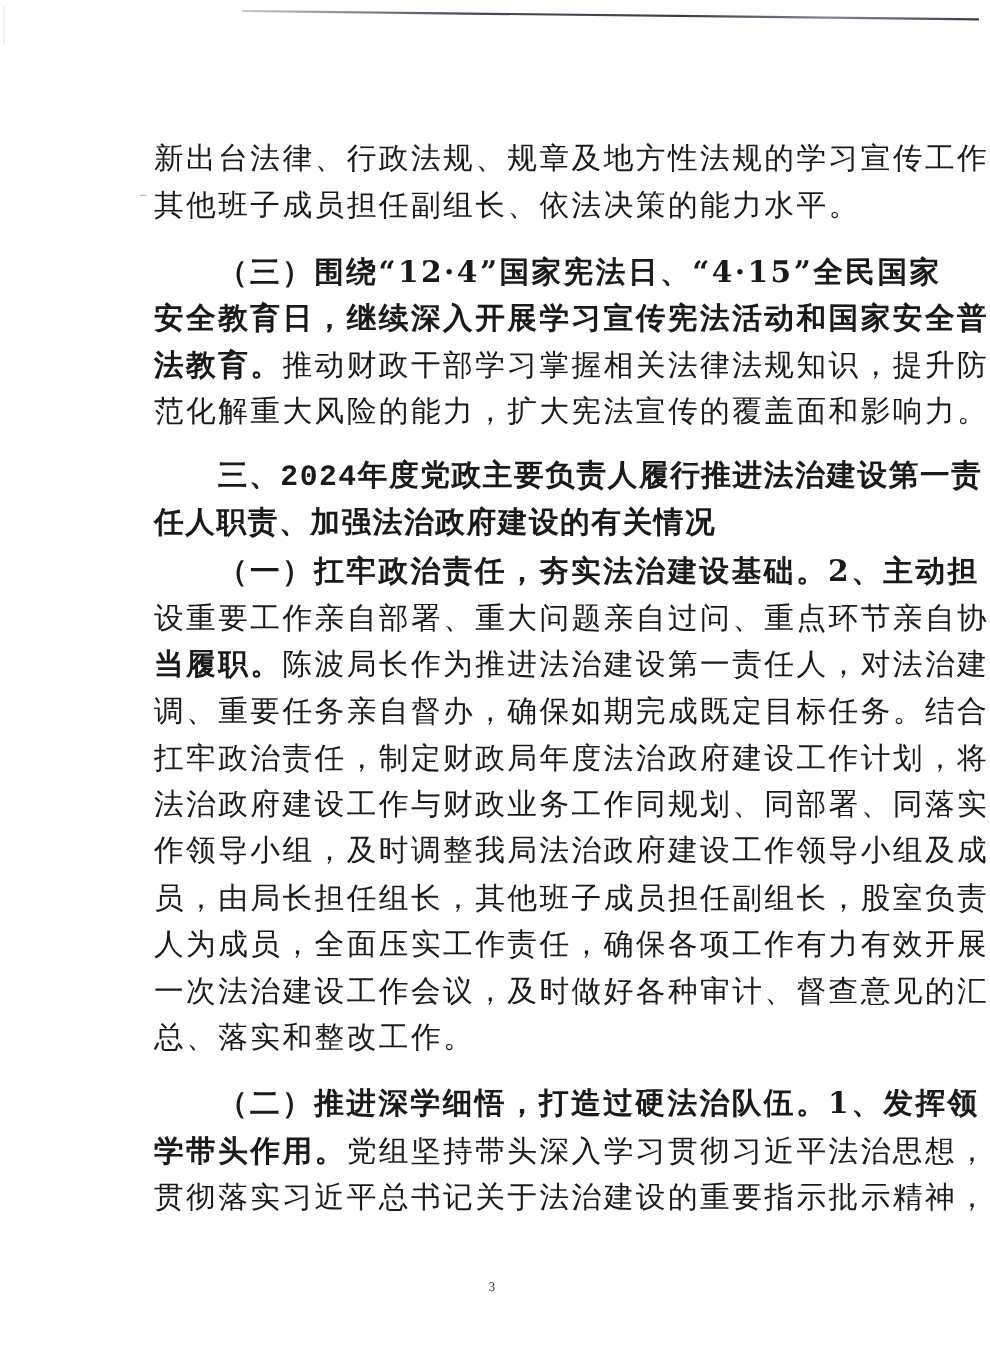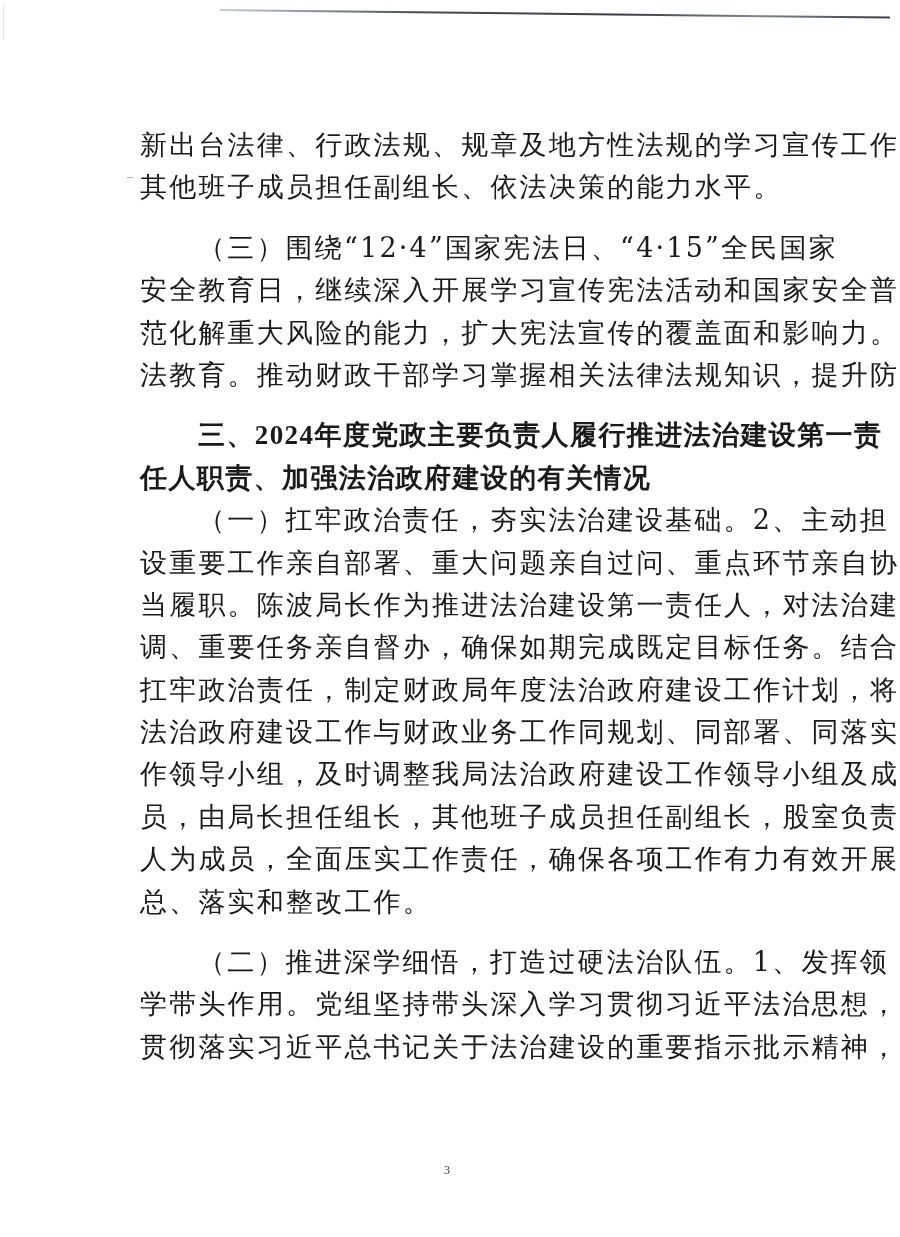--- a/index.html
+++ b/index.html
@@ -17,55 +17,56 @@
   }
   .speck { position: absolute; left: 127px; top: 177px; width: 6px; height: 1px; background: #cfa0a0; }
   .text-block {
     position: absolute; left: 140px; top: 124px; width: 612px;
     font-size: 27px; line-height: 42.4px; letter-spacing: 2.2px;
   }
   .line { display: block; white-space: nowrap; height: 42.4px; overflow: visible; text-align: justify; text-align-last: justify; }
   .line.last { text-align-last: left; }
   .indent { padding-left: 58px; }
   .gap { margin-top: 18px; }
-  .b { font-weight: normal; }
-  .heading { font-family: Liberation Serif, serif; font-weight: bold; letter-spacing: 1.4px; font-size: 27px; }
+  .b { font-weight: bold; }
+  .heading { font-family: Liberation Mono, monospace; font-weight: bold; letter-spacing: 1.4px; font-size: 27px; }
   .page-number {
     position: absolute; left: 444px; top: 1163px; font-family: "Liberation Serif", serif;
     font-size: 12px; color: #333;
   }
 </style>
 </head>
 <body>
 
 <div class="scan-line"></div>
 <div class="left-edge"></div>
 <div class="speck"></div>
 
 <div class="text-block">
   <span class="line"><span>新出台法律、行政法规、规章及地方性法规的学习宣传工作。</span></span>
   <span class="line last"><span>其他班子成员担任副组长、依法决策的能力水平。</span></span>
 
   <span class="line indent gap"><span class="b">（三）围绕“12·4”国家宪法日、“4·15”全民国家</span></span>
   <span class="line"><span class="b">安全教育日，继续深入开展学习宣传宪法活动和国家安全普</span></span>
+  <span class="line"><span class="b">法教育。</span><span>推动财政干部学习掌握相关法律法规知识，提升防</span></span>
   <span class="line last"><span>范化解重大风险的能力，扩大宪法宣传的覆盖面和影响力。</span></span>
-  <span class="line"><span class="b">法教育。</span><span>推动财政干部学习掌握相关法律法规知识，提升防</span></span>
 
   <span class="line indent heading gap"><span>三、2024年度党政主要负责人履行推进法治建设第一责</span></span>
   <span class="line last heading"><span>任人职责、加强法治政府建设的有关情况</span></span>
 
   <span class="line indent"><span class="b">（一）扛牢政治责任，夯实法治建设基础。2、主动担</span></span>
   <span class="line"><span>设重要工作亲自部署、重大问题亲自过问、重点环节亲自协</span></span>
   <span class="line"><span class="b">当履职。</span><span>陈波局长作为推进法治建设第一责任人，对法治建</span></span>
   <span class="line"><span>调、重要任务亲自督办，确保如期完成既定目标任务。结合</span></span>
   <span class="line"><span>扛牢政治责任，制定财政局年度法治政府建设工作计划，将</span></span>
   <span class="line"><span>法治政府建设工作与财政业务工作同规划、同部署、同落实。</span></span>
   <span class="line"><span>作领导小组，及时调整我局法治政府建设工作领导小组及成</span></span>
   <span class="line"><span>员，由局长担任组长，其他班子成员担任副组长，股室负责</span></span>
   <span class="line"><span>人为成员，全面压实工作责任，确保各项工作有力有效开展。</span></span>
+  <span class="line"><span>一次法治建设工作会议，及时做好各种审计、督查意见的汇</span></span>
   <span class="line last"><span>总、落实和整改工作。</span></span>
 
   <span class="line indent gap"><span class="b">（二）推进深学细悟，打造过硬法治队伍。1、发挥领</span></span>
   <span class="line"><span class="b">学带头作用。</span><span>党组坚持带头深入学习贯彻习近平法治思想，</span></span>
   <span class="line"><span>贯彻落实习近平总书记关于法治建设的重要指示批示精神，</span></span>
 </div>
 
 <div class="page-number">3</div>
 
 </body></html>

